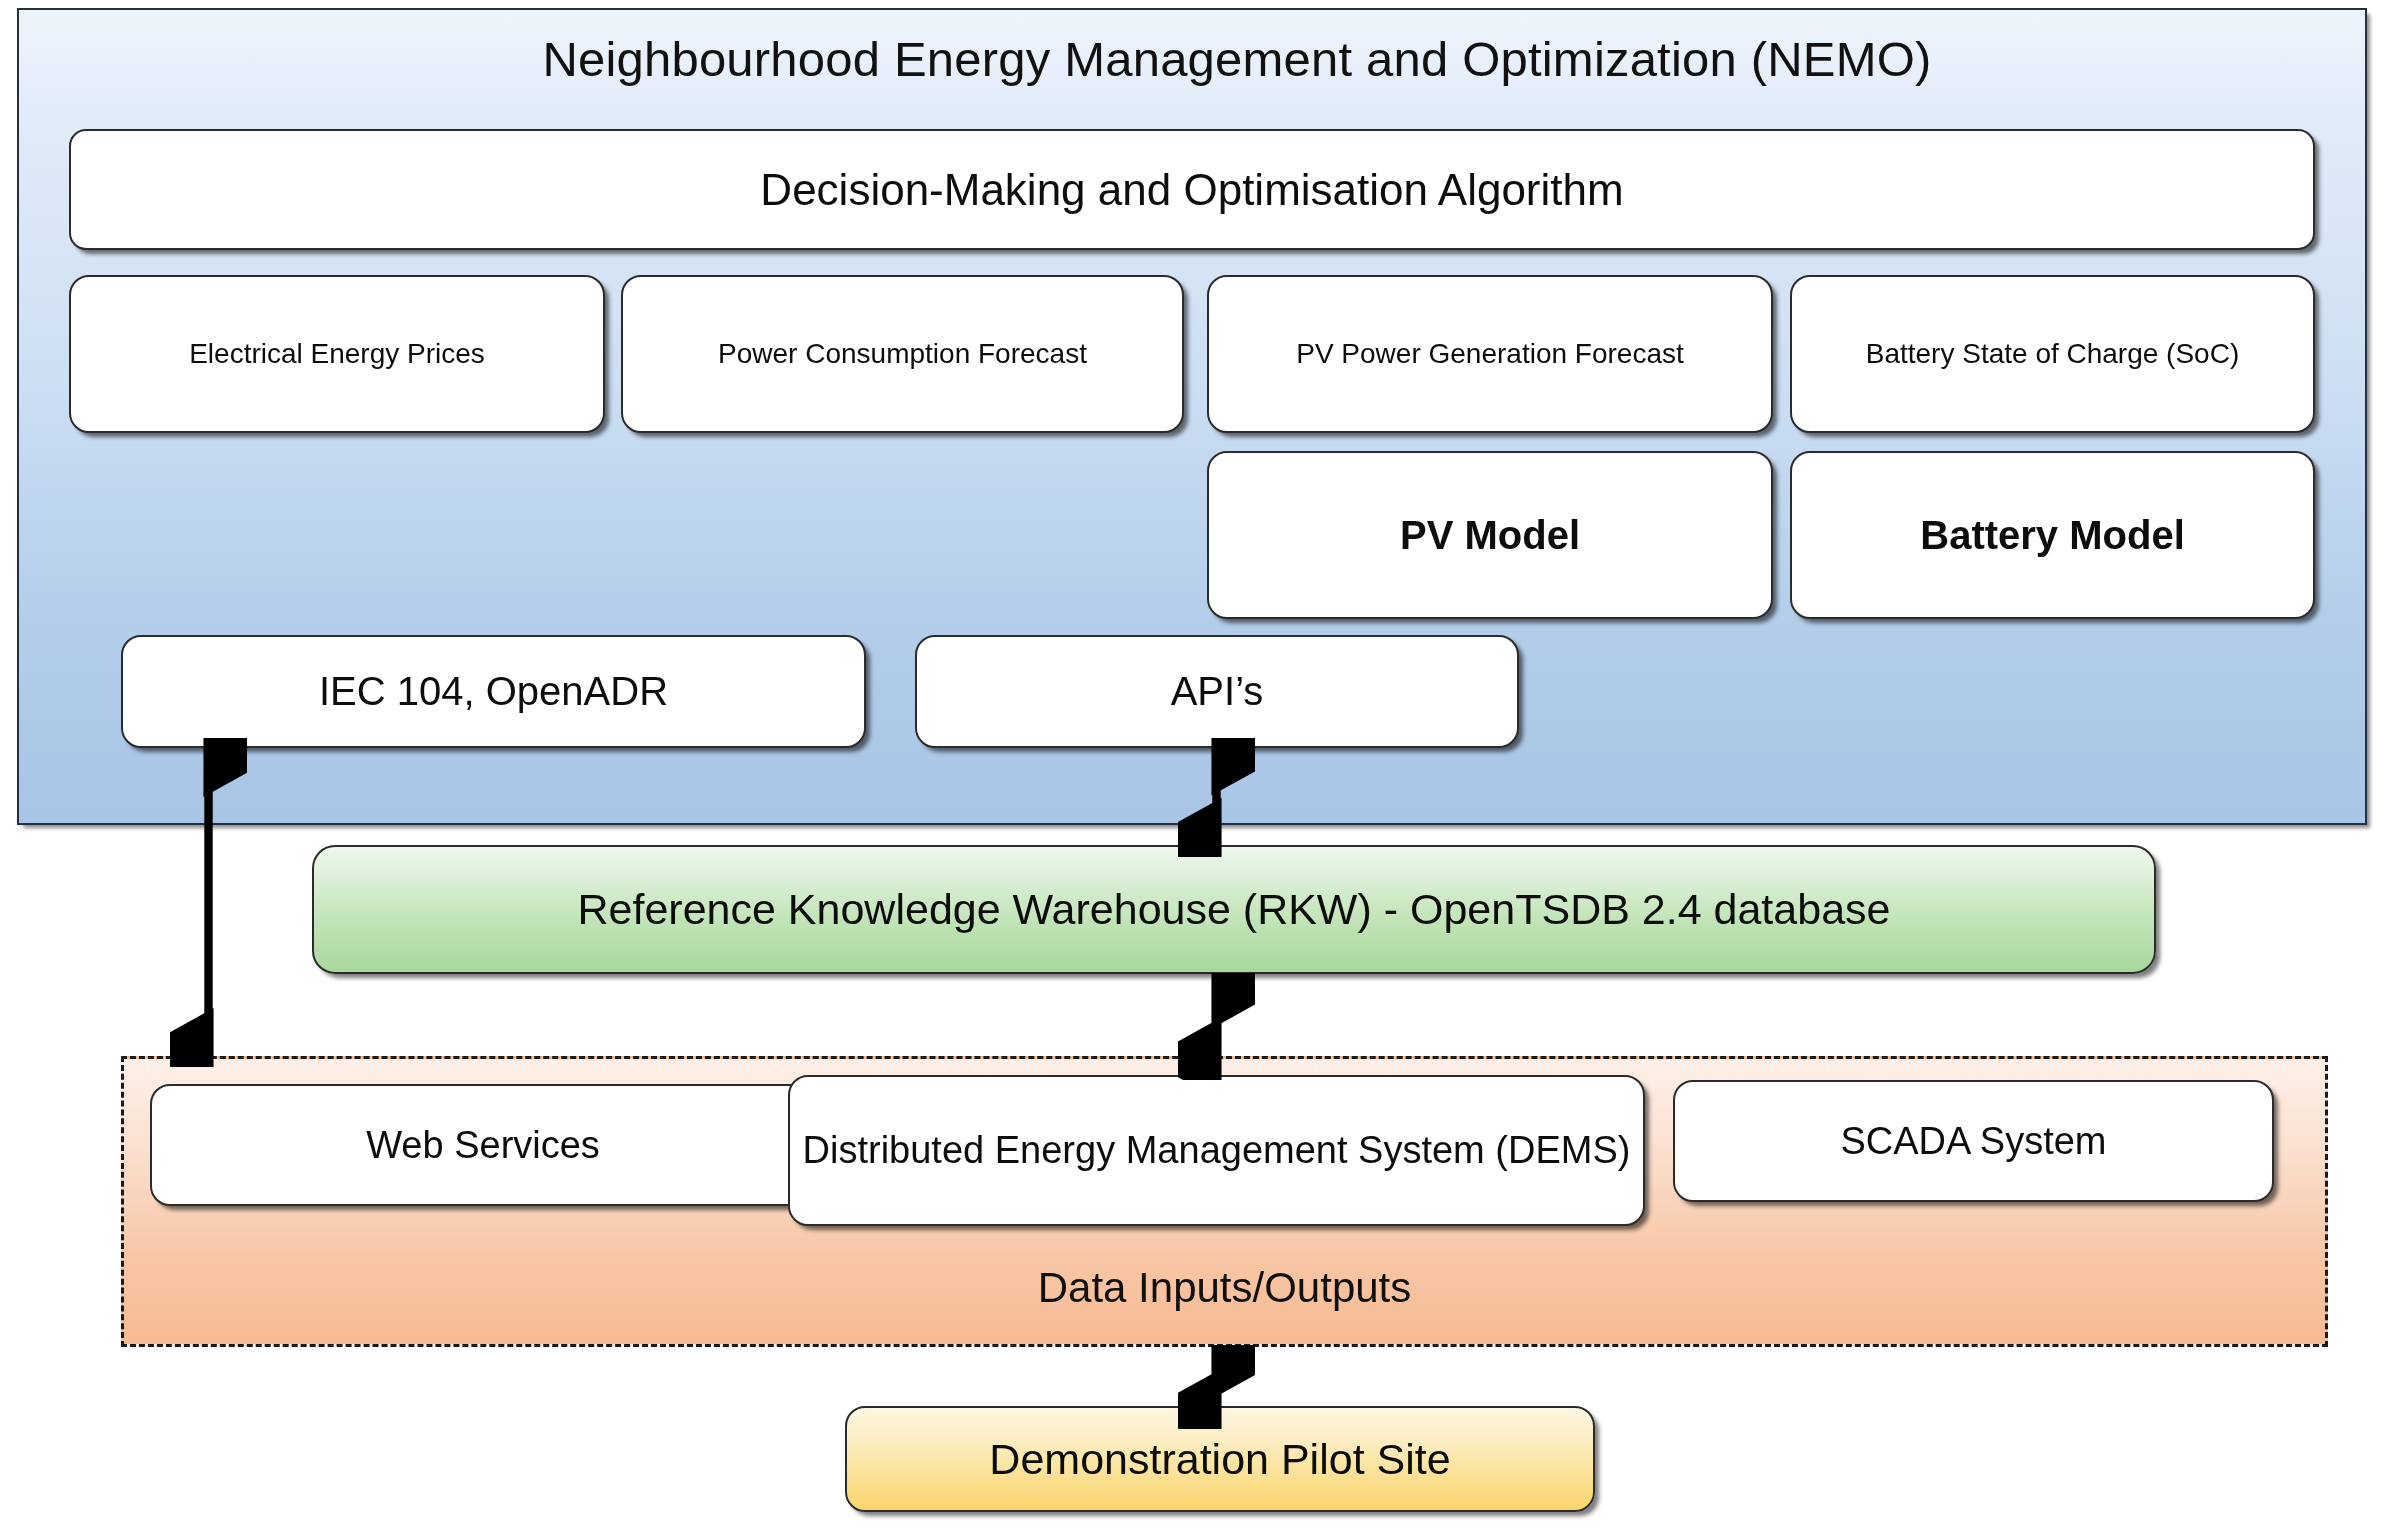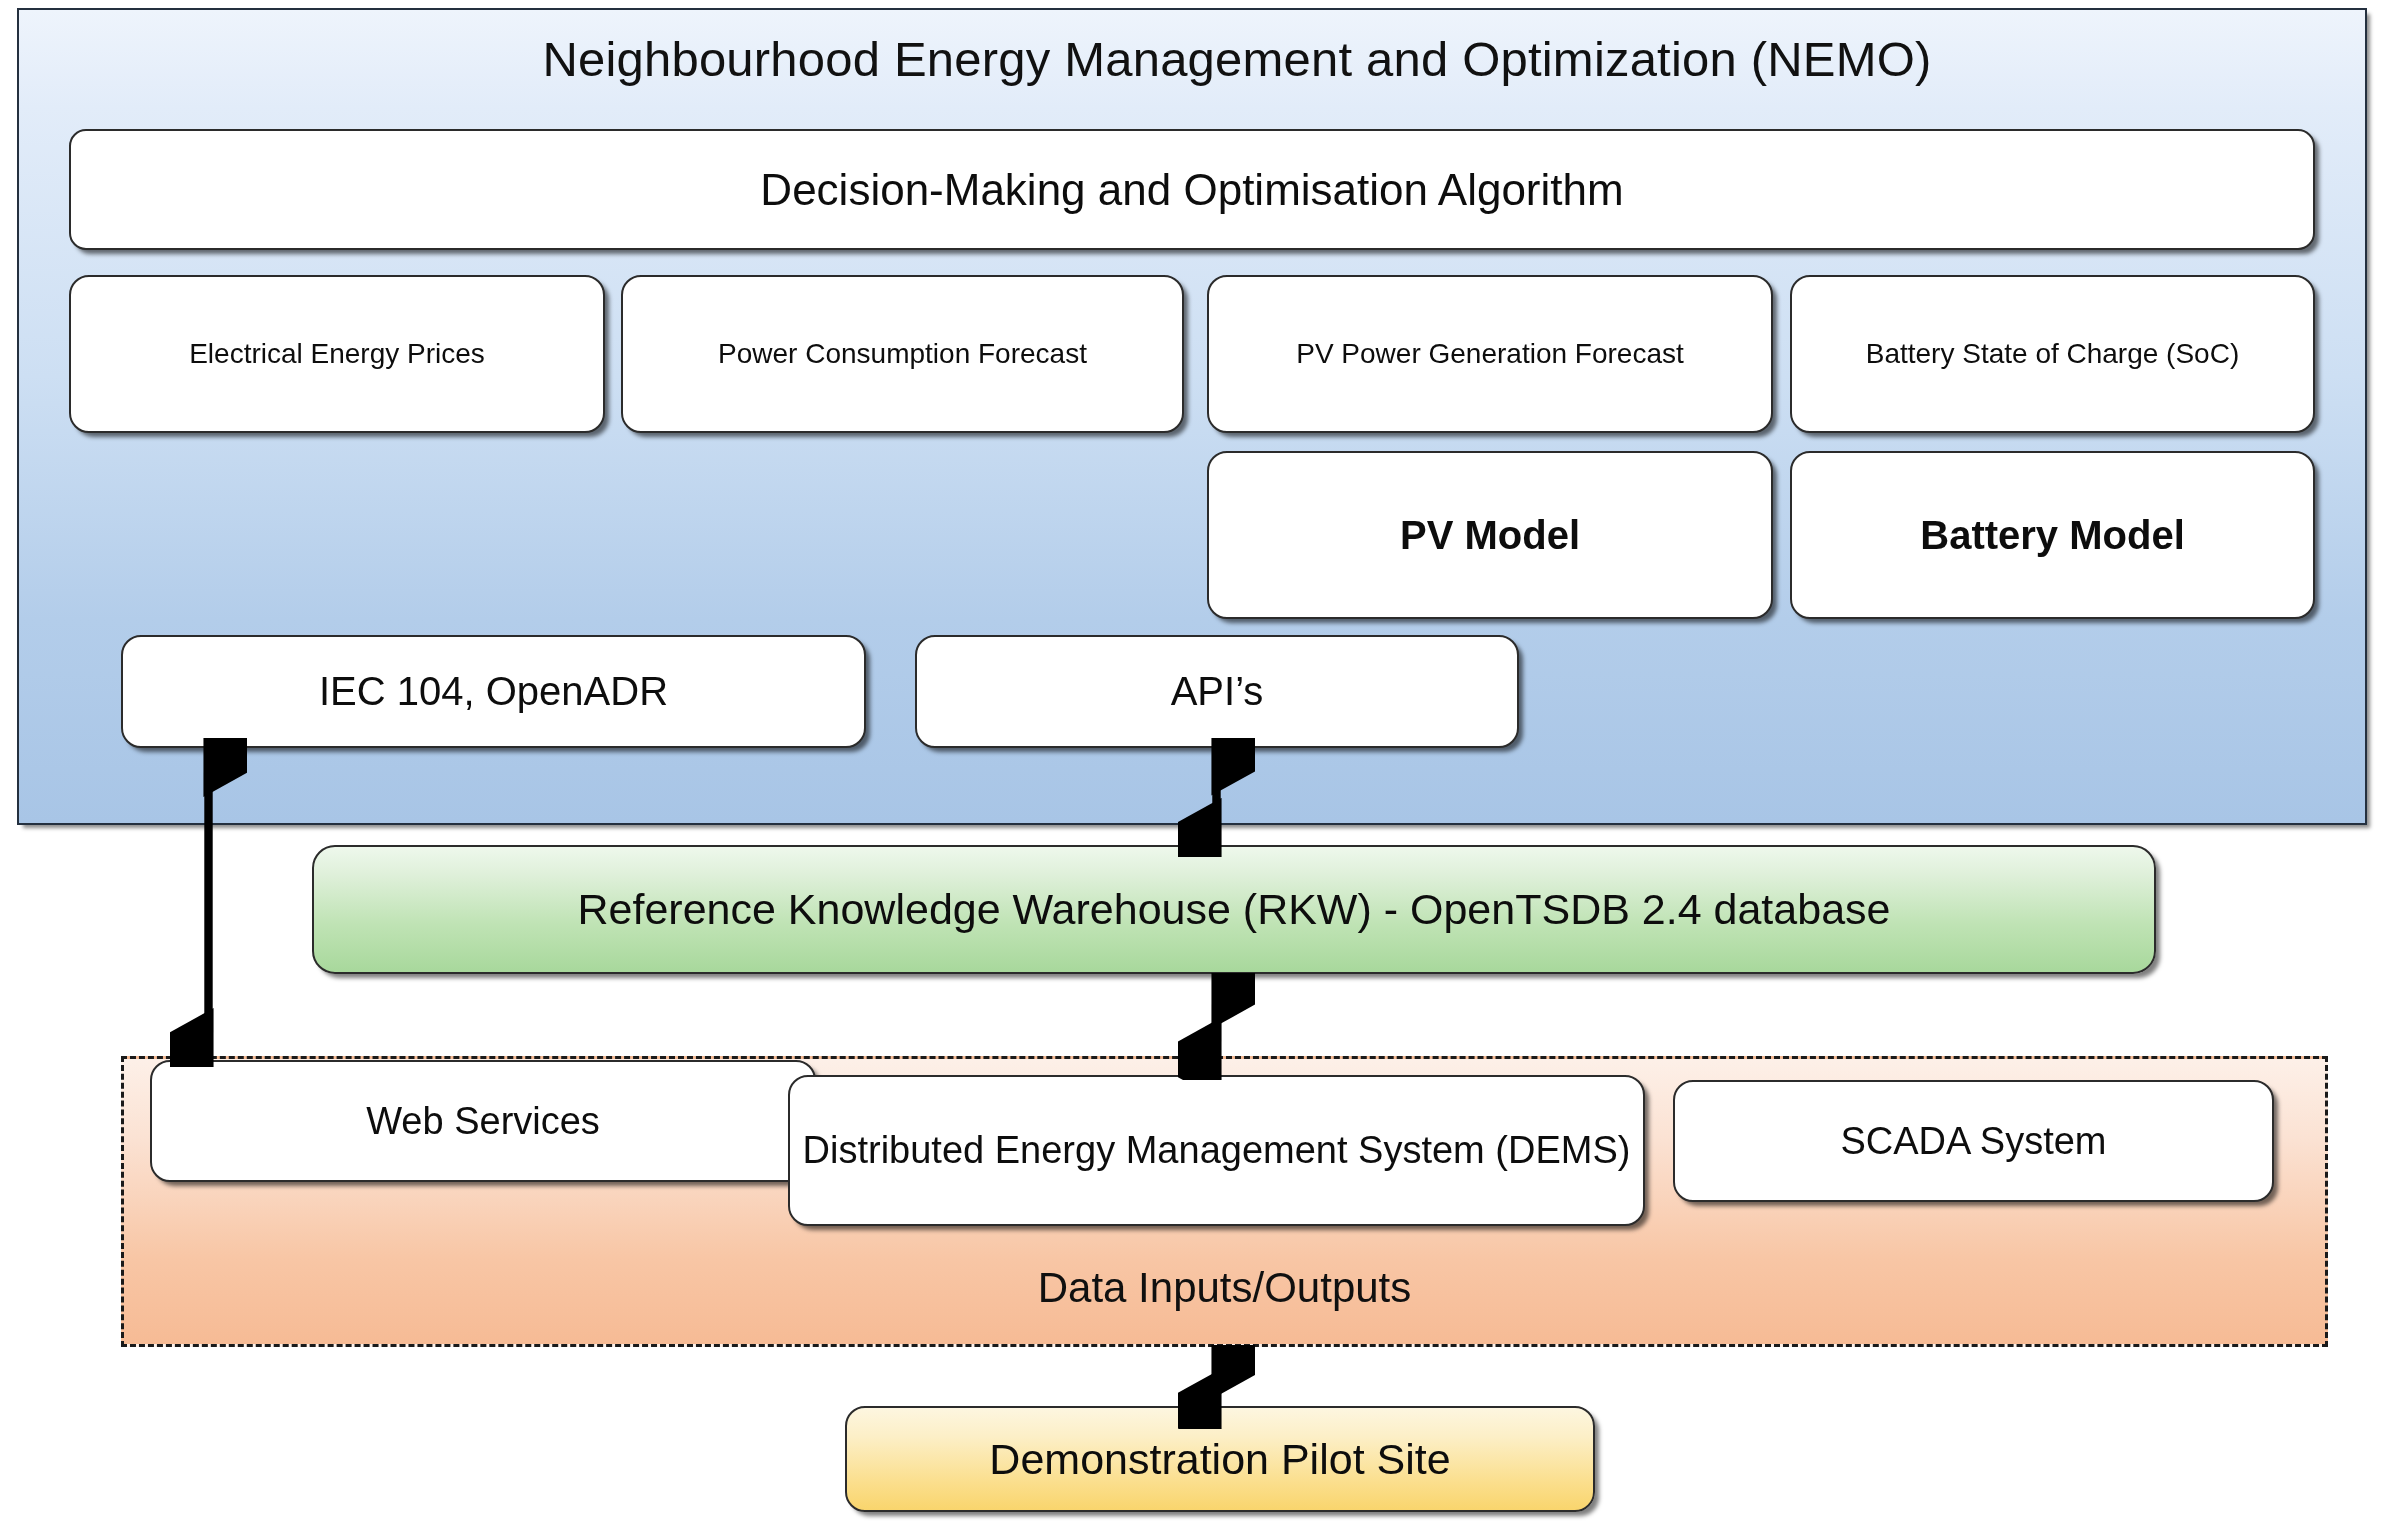--- a/index.html
+++ b/index.html
@@ -130,21 +130,21 @@
     top: 205px;
     width: 100%;
     text-align: center;
     font-size: 42px;
     color: #101010;
   }
 
   .io-box {
     font-size: 38px;
   }
-  #io-0 { left: 150px;  top: 1060px; width: 666px;  height: 122px; text-align: right; }
+  #io-0 { left: 150px;  top: 1084px; width: 666px;  height: 122px; text-align: right; }
   #io-1 { left: 788px; top: 1075px; width: 857px; height: 151px; }
   #io-2 { left: 1673px; top: 1080px; width: 601px;  height: 122px; }
 
   
   #pilot-box {
     left: 845px;
     top: 1406px;
     width: 750px;
     height: 106px;
     font-size: 43px;

